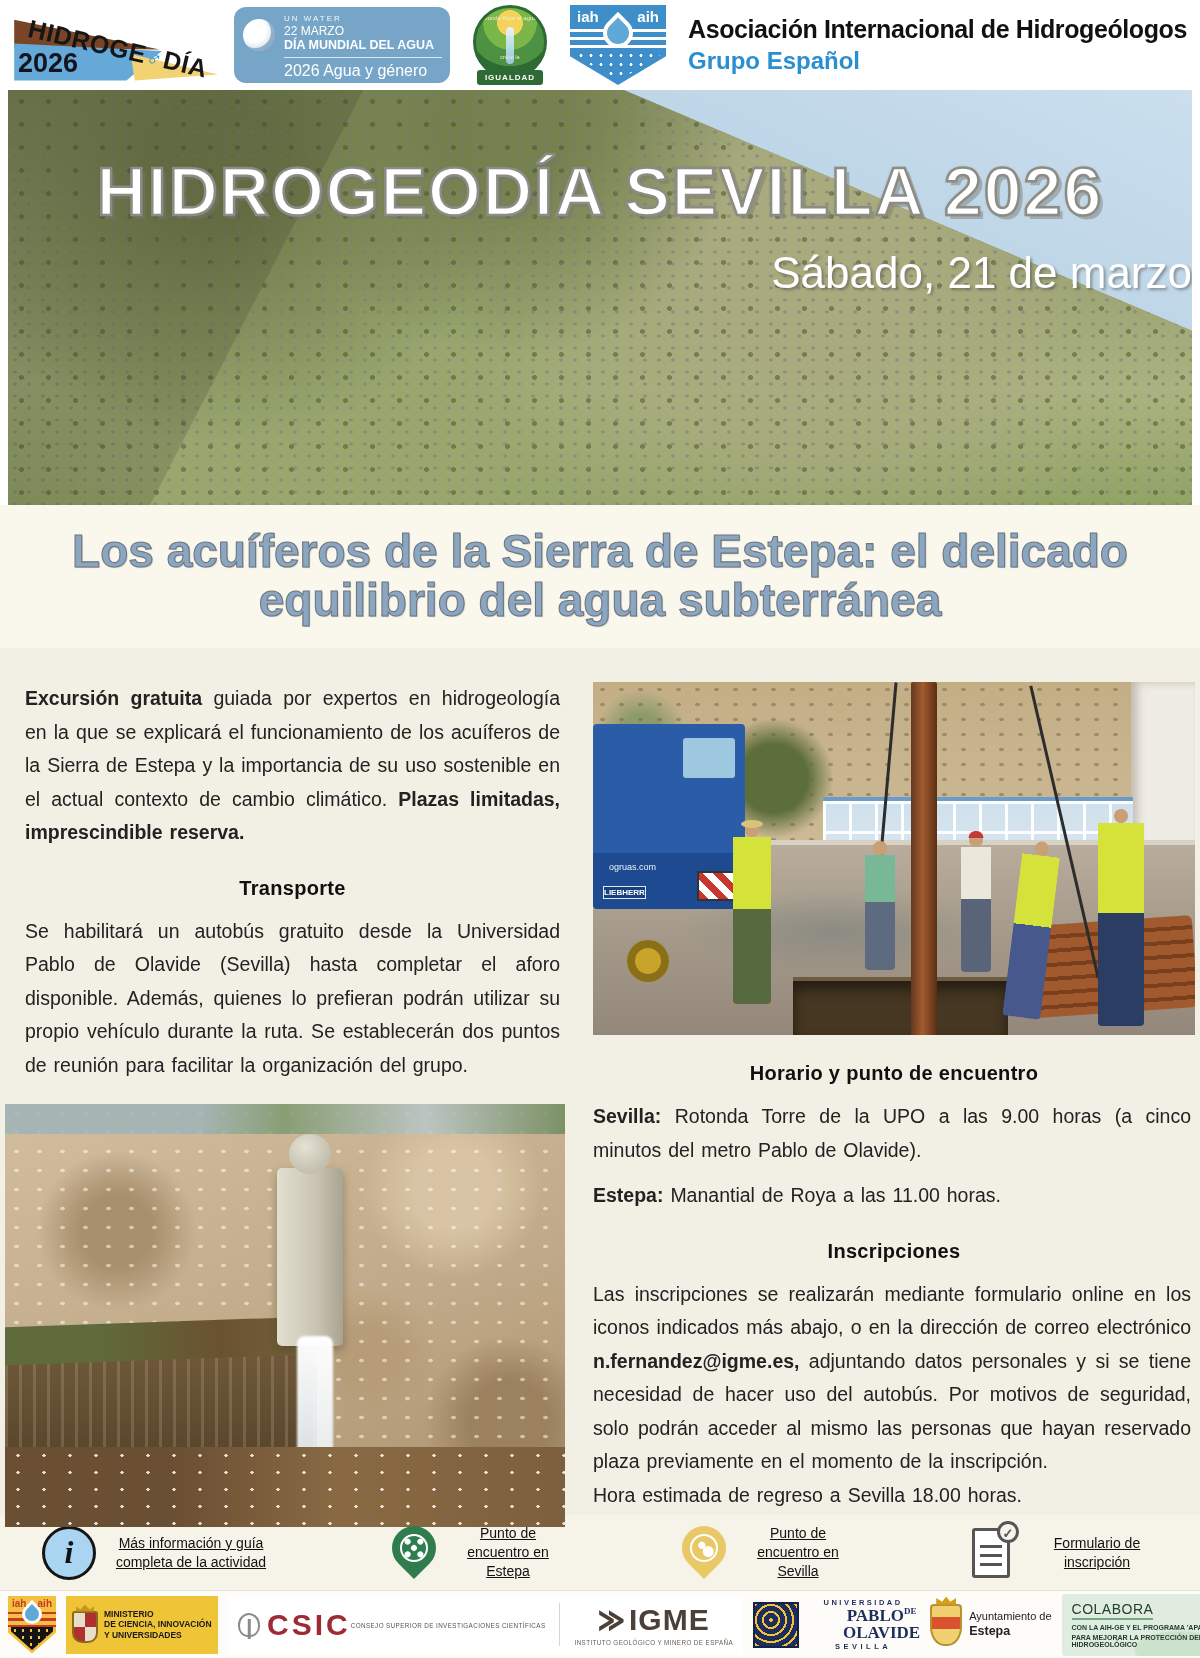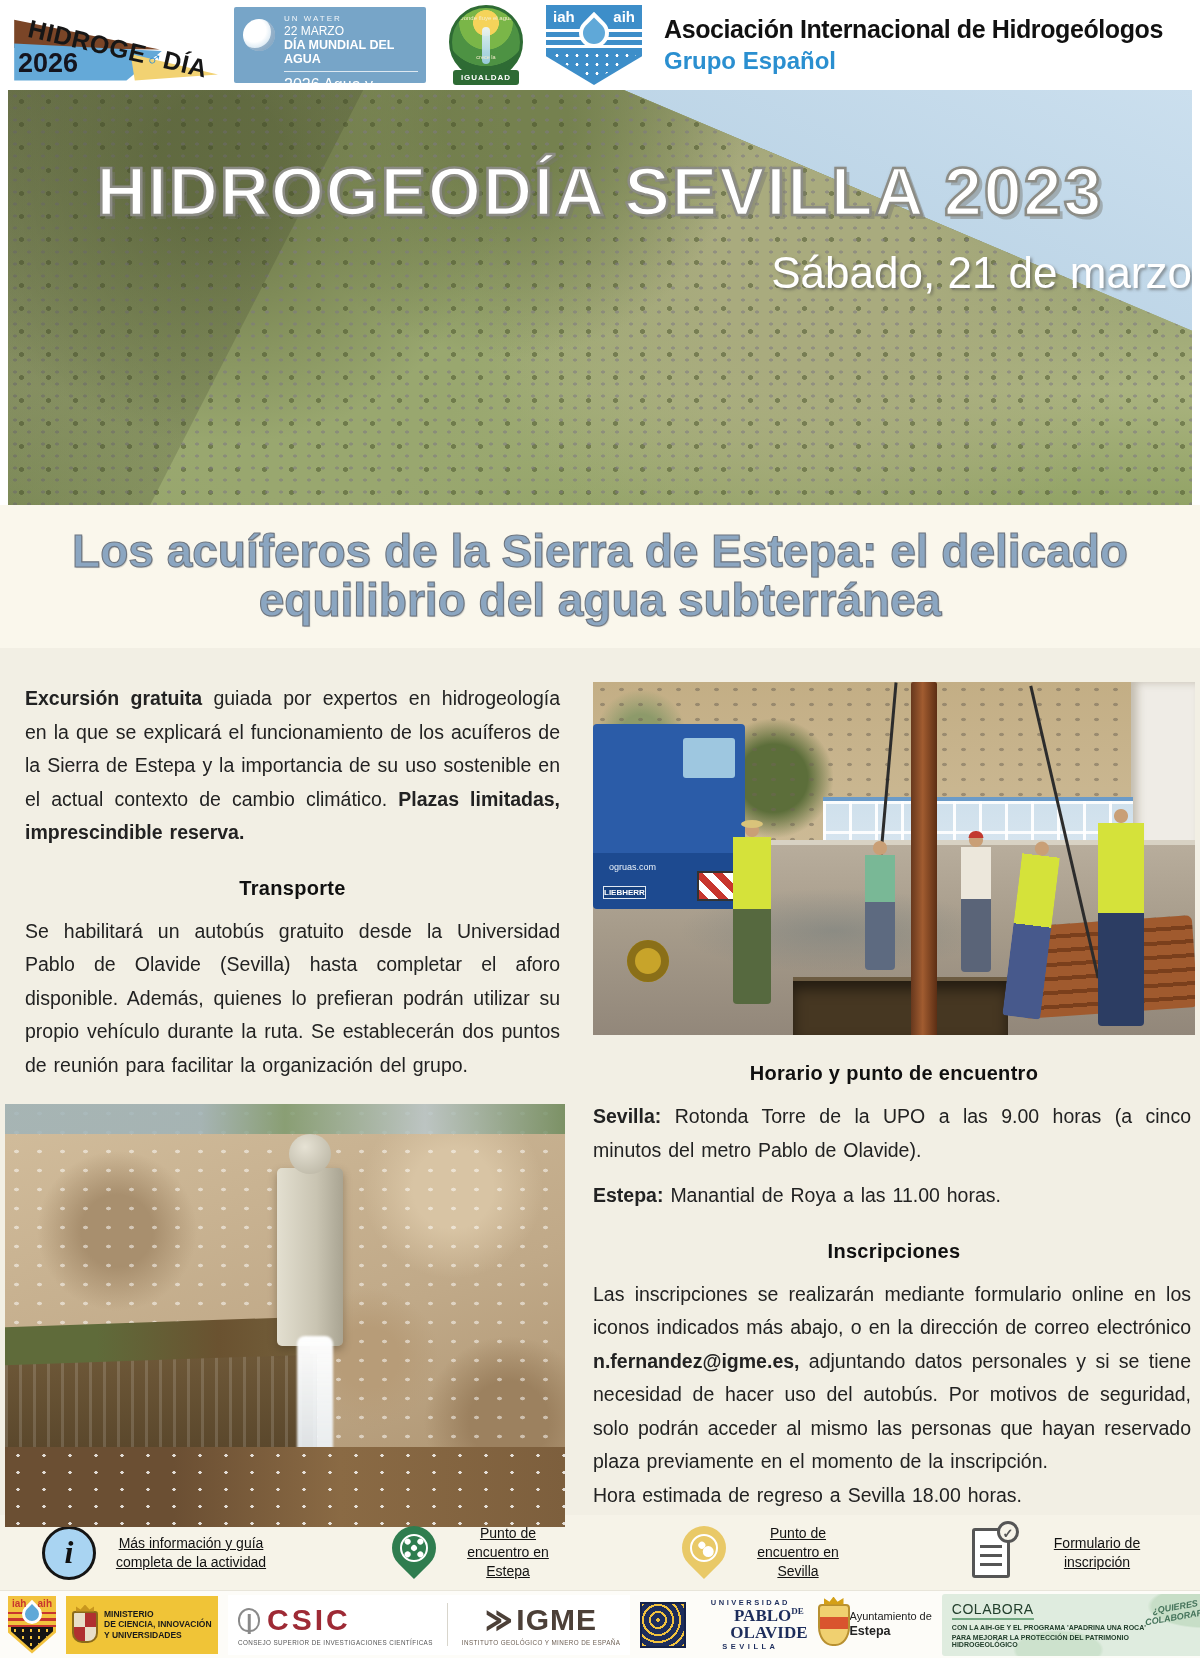--- a/index.html
+++ b/index.html
@@ -14,21 +14,21 @@
   .logo-hg { width:208px; height:74px; position:relative; overflow:hidden; flex:none; }
   .hg-brown { position:absolute; inset:0; background:#7a4527; clip-path:polygon(2% 16%, 72% 56%, 2% 54%); }
   .hg-blue  { position:absolute; inset:0; background:#64a9d8; clip-path:polygon(2% 48%, 73% 58%, 56% 98%, 2% 98%); }
   .hg-yellow{ position:absolute; inset:0; background:#f2d272; clip-path:polygon(58% 62%, 100% 90%, 60% 98%); }
   .hg-text { position:absolute; top:6px; left:22px; transform:rotate(13deg); transform-origin:left top;
              font-weight:800; font-size:25px; letter-spacing:.5px; color:#161616; white-space:nowrap; }
   .hg-drop { color:#2f8ed2; font-size:21px; font-weight:700; padding:0 1px; }
   .hg-year { position:absolute; bottom:3px; left:8px; font-size:27px; font-weight:800; color:#14141e; }
 
   
-  .logo-unw { width:192px; height:76px; background:#77a5c8; border-radius:2px; position:relative; color:#fff; padding:7px 8px 6px 50px; flex:none; }
+  .logo-unw { width:216px; height:76px; background:#77a5c8; border-radius:12px; position:relative; color:#fff; padding:7px 8px 6px 50px; flex:none; }
   .unw-globe { position:absolute; left:9px; top:12px; width:32px; height:32px; border-radius:50%;
                background:radial-gradient(circle at 35% 35%, #ffffff 0 40%, #cfe2ef 70%, #9cbcd4 100%);
                box-shadow:inset -4px -3px 0 rgba(90,130,165,.55); }
   .unw-sm { font-size:8px; letter-spacing:2px; opacity:.9; }
   .unw-d1 { font-size:12px; margin-top:1px; }
   .unw-d2 { font-size:12.5px; font-weight:700; }
   .unw-div { border-top:1px solid rgba(255,255,255,.75); margin:5px 0 4px; }
   .unw-theme { font-size:16px; }
 
   
@@ -218,42 +218,42 @@
 
   .min-block { width:152px; height:58px; background:#f0c437; display:flex; align-items:center; gap:6px; padding:4px 6px; flex:none; }
   .min-shield { width:26px; height:32px; border-radius:3px 3px 10px 10px; position:relative; flex:none; margin-top:4px;
     background:conic-gradient(#b03030 0 90deg, #e8dfc8 90deg 180deg, #b03030 180deg 270deg, #e8dfc8 270deg 360deg);
     border:2px solid #8a6a1a; }
   .min-shield::before { content:""; position:absolute; top:-8px; left:50%; transform:translateX(-50%); width:18px; height:7px; background:#c8961e;
     clip-path:polygon(0 100%, 0 30%, 25% 70%, 50% 0, 75% 70%, 100% 30%, 100% 100%); }
   .min-txt { font-size:8.5px; font-weight:700; color:#1a1a1a; line-height:1.25; }
 
   .cs-card { height:60px; background:#fff; display:flex; align-items:center; padding:4px 10px; gap:14px; flex:none; }
-  .csic-wrap { display:flex; flex-direction:column; align-items:flex-start; }
+  .csic-wrap { display:flex; flex-direction:row; align-items:center; }
   .csic-row { display:flex; align-items:center; gap:7px; }
   .csic-tree { width:22px; height:24px; border:2.5px solid #8a8a8a; border-radius:50% 50% 45% 45%; position:relative; }
   .csic-tree::after { content:""; position:absolute; left:50%; top:4px; bottom:-4px; width:2.5px; background:#8a8a8a; transform:translateX(-50%); }
   .csic-name { font-size:30px; font-weight:800; letter-spacing:3px; color:#9e2a35; }
   .csic-tag { font-size:6.3px; color:#555; letter-spacing:.4px; margin-top:2px; }
   .igme-wrap { display:flex; flex-direction:column; align-items:center; border-left:1px solid #d8d5cc; padding-left:14px; }
   .igme-row { display:flex; align-items:center; gap:4px; }
   .igme-chev { font-size:26px; font-weight:800; color:#4c4038; transform:scaleY(1.25); }
   .igme-name { font-size:30px; font-weight:700; letter-spacing:1px; color:#4c4038; }
   .igme-tag { font-size:6.3px; color:#6a5c50; letter-spacing:.4px; margin-top:2px; }
 
   .upo-block { display:flex; align-items:center; gap:7px; flex:none; }
   .upo-sq { width:46px; height:46px; flex:none; background:#1d2d5c;
     background-image:repeating-radial-gradient(circle at 38% 38%, #f2c23e 0 2px, #1d2d5c 2px 7px); border:2px solid #14224a; }
   .upo-txt { text-align:center; color:#1d2d5c; }
   .upo-u { font-size:7.5px; letter-spacing:2.5px; font-weight:700; }
   .upo-n { font-family:"Liberation Serif", serif; font-size:17px; font-weight:700; line-height:1;margin-left:37px; }
   .upo-de { font-size:9px; vertical-align:super; }
   .upo-s { font-size:7.5px; letter-spacing:3.5px; font-weight:700; margin-top:1px; }
 
-  .est-block { display:flex; align-items:center; flex:none; }
+  .est-block { display:flex; align-items:center; gap:7px; flex:none; }
   .est-crest { width:32px; height:42px; border-radius:4px 4px 45% 45%; position:relative; flex:none;
     background:linear-gradient(180deg,#f0d070 0 30%, #d9542e 30% 60%, #f0d070 60% 100%); border:2px solid #b89030; }
   .est-crest::before { content:""; position:absolute; top:-9px; left:50%; transform:translateX(-50%); width:20px; height:8px; background:#d4a017;
     clip-path:polygon(0 100%, 0 20%, 30% 65%, 50% 0, 70% 65%, 100% 20%, 100% 100%); }
   .est-txt { font-size:11px; color:#222; line-height:1.25; }
   .est-txt b { font-size:12.5px; }
 
   .colab { width:388px; height:62px; background:#dfecdf; border-radius:3px; position:relative; overflow:hidden; flex:none;
     background-image:radial-gradient(ellipse 90px 34px at 68% 20%, #c7dec7 0 60%, transparent 65%),
                      radial-gradient(ellipse 70px 30px at 30% 90%, #cde2cd 0 60%, transparent 65%); }
@@ -313,21 +313,21 @@
 
     <div class="org-title">
       <div class="org-line1">Asociación Internacional de Hidrogeólogos</div>
       <div class="org-line2">Grupo Español</div>
     </div>
   </header>
 
   <section class="hero">
     <div class="hill"></div>
     <div class="hill-shade"></div>
-    <div class="hero-title">HIDROGEODÍA SEVILLA 2023</div>
+    <div class="hero-title">HIDROGEODÍA SEVILLA 2026</div>
     <div class="hero-date">Sábado, 21 de marzo</div>
   </section>
 
   <section class="headline-band">
     <h2 class="headline">Los acuíferos de la Sierra de Estepa: el delicado equilibrio del agua subterránea</h2>
   </section>
 
   <main class="content">
     <div class="col-left">
       <div class="text-pad">

